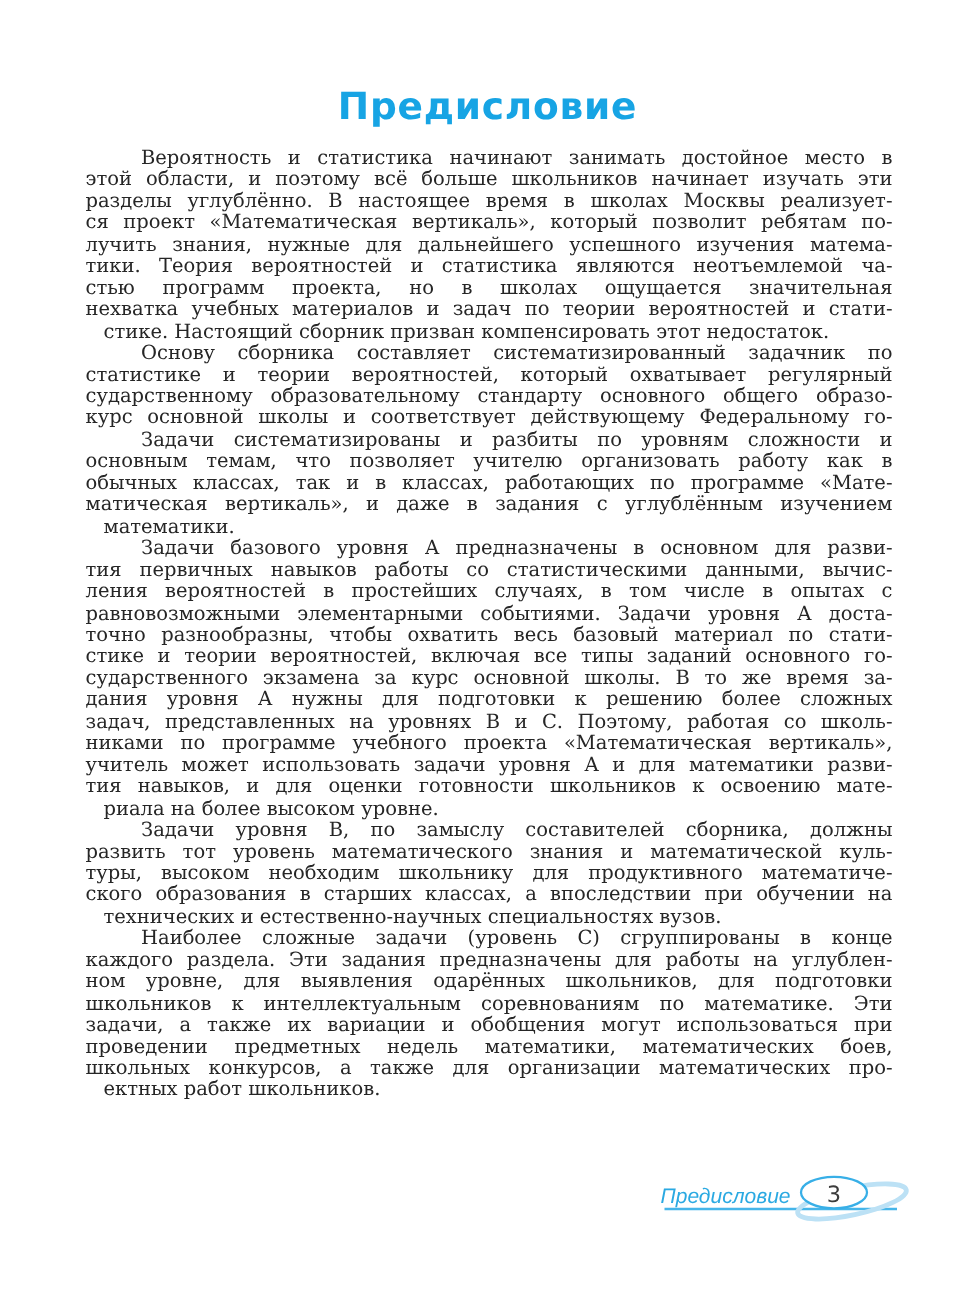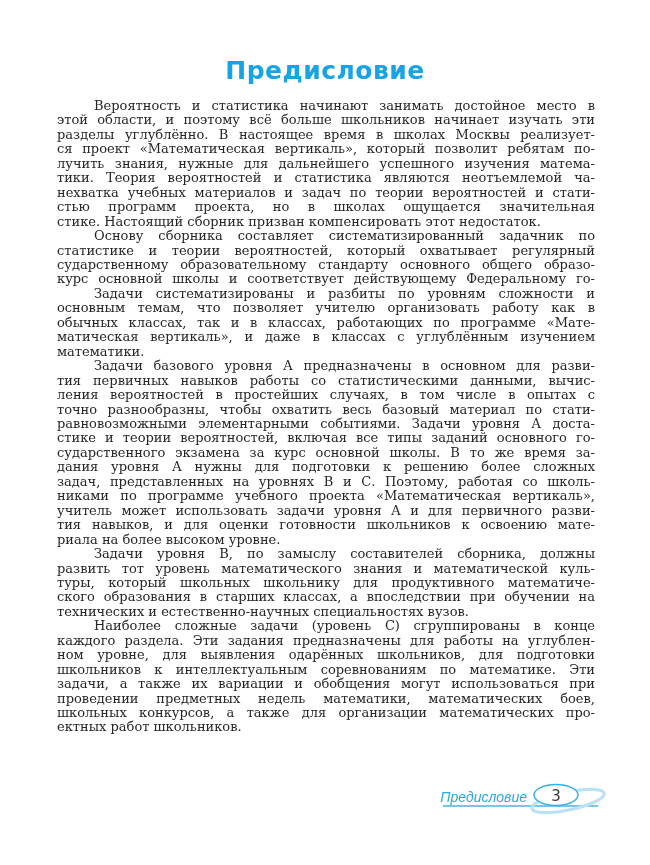--- a/index.html
+++ b/index.html
@@ -46,20 +46,21 @@
     text-align-last: justify;
     -moz-text-align-last: justify;
     text-justify: inter-word;
     white-space: normal;
   }
   .line.first {
     text-indent: 37px;
   }
   .line.last {
     text-align-last: left;
+    margin-left: 12px;
     -moz-text-align-last: left;
   }
   .footer-label {
     position: absolute;
     top: 789px;
     left: 0;
     width: 527px;
     text-align: right;
     font-family: "Liberation Sans", "DejaVu Sans", sans-serif;
     font-style: italic;
@@ -82,56 +83,56 @@
   <div class="page-title">Предисловие</div>
 
   <div class="content">
       <div class="paragraph">
         <div class="line first">Вероятность и статистика начинают занимать достойное место в</div>
         <div class="line">этой области, и поэтому всё больше школьников начинает изучать эти</div>
         <div class="line">разделы углублённо. В настоящее время в школах Москвы реализует-</div>
         <div class="line">ся проект «Математическая вертикаль», который позволит ребятам по-</div>
         <div class="line">лучить знания, нужные для дальнейшего успешного изучения матема-</div>
         <div class="line">тики. Теория вероятностей и статистика являются неотъемлемой ча-</div>
+        <div class="line">стью программ проекта, но в школах ощущается значительная</div>
         <div class="line">нехватка учебных материалов и задач по теории вероятностей и стати-</div>
-        <div class="line">стью программ проекта, но в школах ощущается значительная</div>
         <div class="line last">стике. Настоящий сборник призван компенсировать этот недостаток.</div>
       </div>
       <div class="paragraph">
         <div class="line first">Основу сборника составляет систематизированный задачник по</div>
         <div class="line">статистике и теории вероятностей, который охватывает регулярный</div>
         <div class="line">сударственному образовательному стандарту основного общего образо-</div>
         <div class="line">курс основной школы и соответствует действующему Федеральному го-</div>
       </div>
       <div class="paragraph">
         <div class="line first">Задачи систематизированы и разбиты по уровням сложности и</div>
         <div class="line">основным темам, что позволяет учителю организовать работу как в</div>
         <div class="line">обычных классах, так и в классах, работающих по программе «Мате-</div>
-        <div class="line">матическая вертикаль», и даже в классах с углублённым изучением</div>
+        <div class="line">матическая вертикаль», и даже в задания с углублённым изучением</div>
         <div class="line last">математики.</div>
       </div>
       <div class="paragraph">
         <div class="line first">Задачи базового уровня А предназначены в основном для разви-</div>
         <div class="line">тия первичных навыков работы со статистическими данными, вычис-</div>
         <div class="line">ления вероятностей в простейших случаях, в том числе в опытах с</div>
+        <div class="line">равновозможными элементарными событиями. Задачи уровня А доста-</div>
         <div class="line">точно разнообразны, чтобы охватить весь базовый материал по стати-</div>
-        <div class="line">равновозможными элементарными событиями. Задачи уровня А доста-</div>
         <div class="line">стике и теории вероятностей, включая все типы заданий основного го-</div>
         <div class="line">сударственного экзамена за курс основной школы. В то же время за-</div>
         <div class="line">дания уровня А нужны для подготовки к решению более сложных</div>
         <div class="line">задач, представленных на уровнях В и С. Поэтому, работая со школь-</div>
         <div class="line">никами по программе учебного проекта «Математическая вертикаль»,</div>
-        <div class="line">учитель может использовать задачи уровня А и для первичного разви-</div>
+        <div class="line">учитель может использовать задачи уровня А и для математики разви-</div>
         <div class="line">тия навыков, и для оценки готовности школьников к освоению мате-</div>
         <div class="line last">риала на более высоком уровне.</div>
       </div>
       <div class="paragraph">
         <div class="line first">Задачи уровня В, по замыслу составителей сборника, должны</div>
         <div class="line">развить тот уровень математического знания и математической куль-</div>
-        <div class="line">туры, который школьных школьнику для продуктивного математиче-</div>
+        <div class="line">туры, высоком необходим школьнику для продуктивного математиче-</div>
         <div class="line">ского образования в старших классах, а впоследствии при обучении на</div>
         <div class="line last">технических и естественно-научных специальностях вузов.</div>
       </div>
       <div class="paragraph">
         <div class="line first">Наиболее сложные задачи (уровень С) сгруппированы в конце</div>
         <div class="line">каждого раздела. Эти задания предназначены для работы на углублен-</div>
         <div class="line">ном уровне, для выявления одарённых школьников, для подготовки</div>
         <div class="line">школьников к интеллектуальным соревнованиям по математике. Эти</div>
         <div class="line">задачи, а также их вариации и обобщения могут использоваться при</div>
         <div class="line">проведении предметных недель математики, математических боев,</div>

